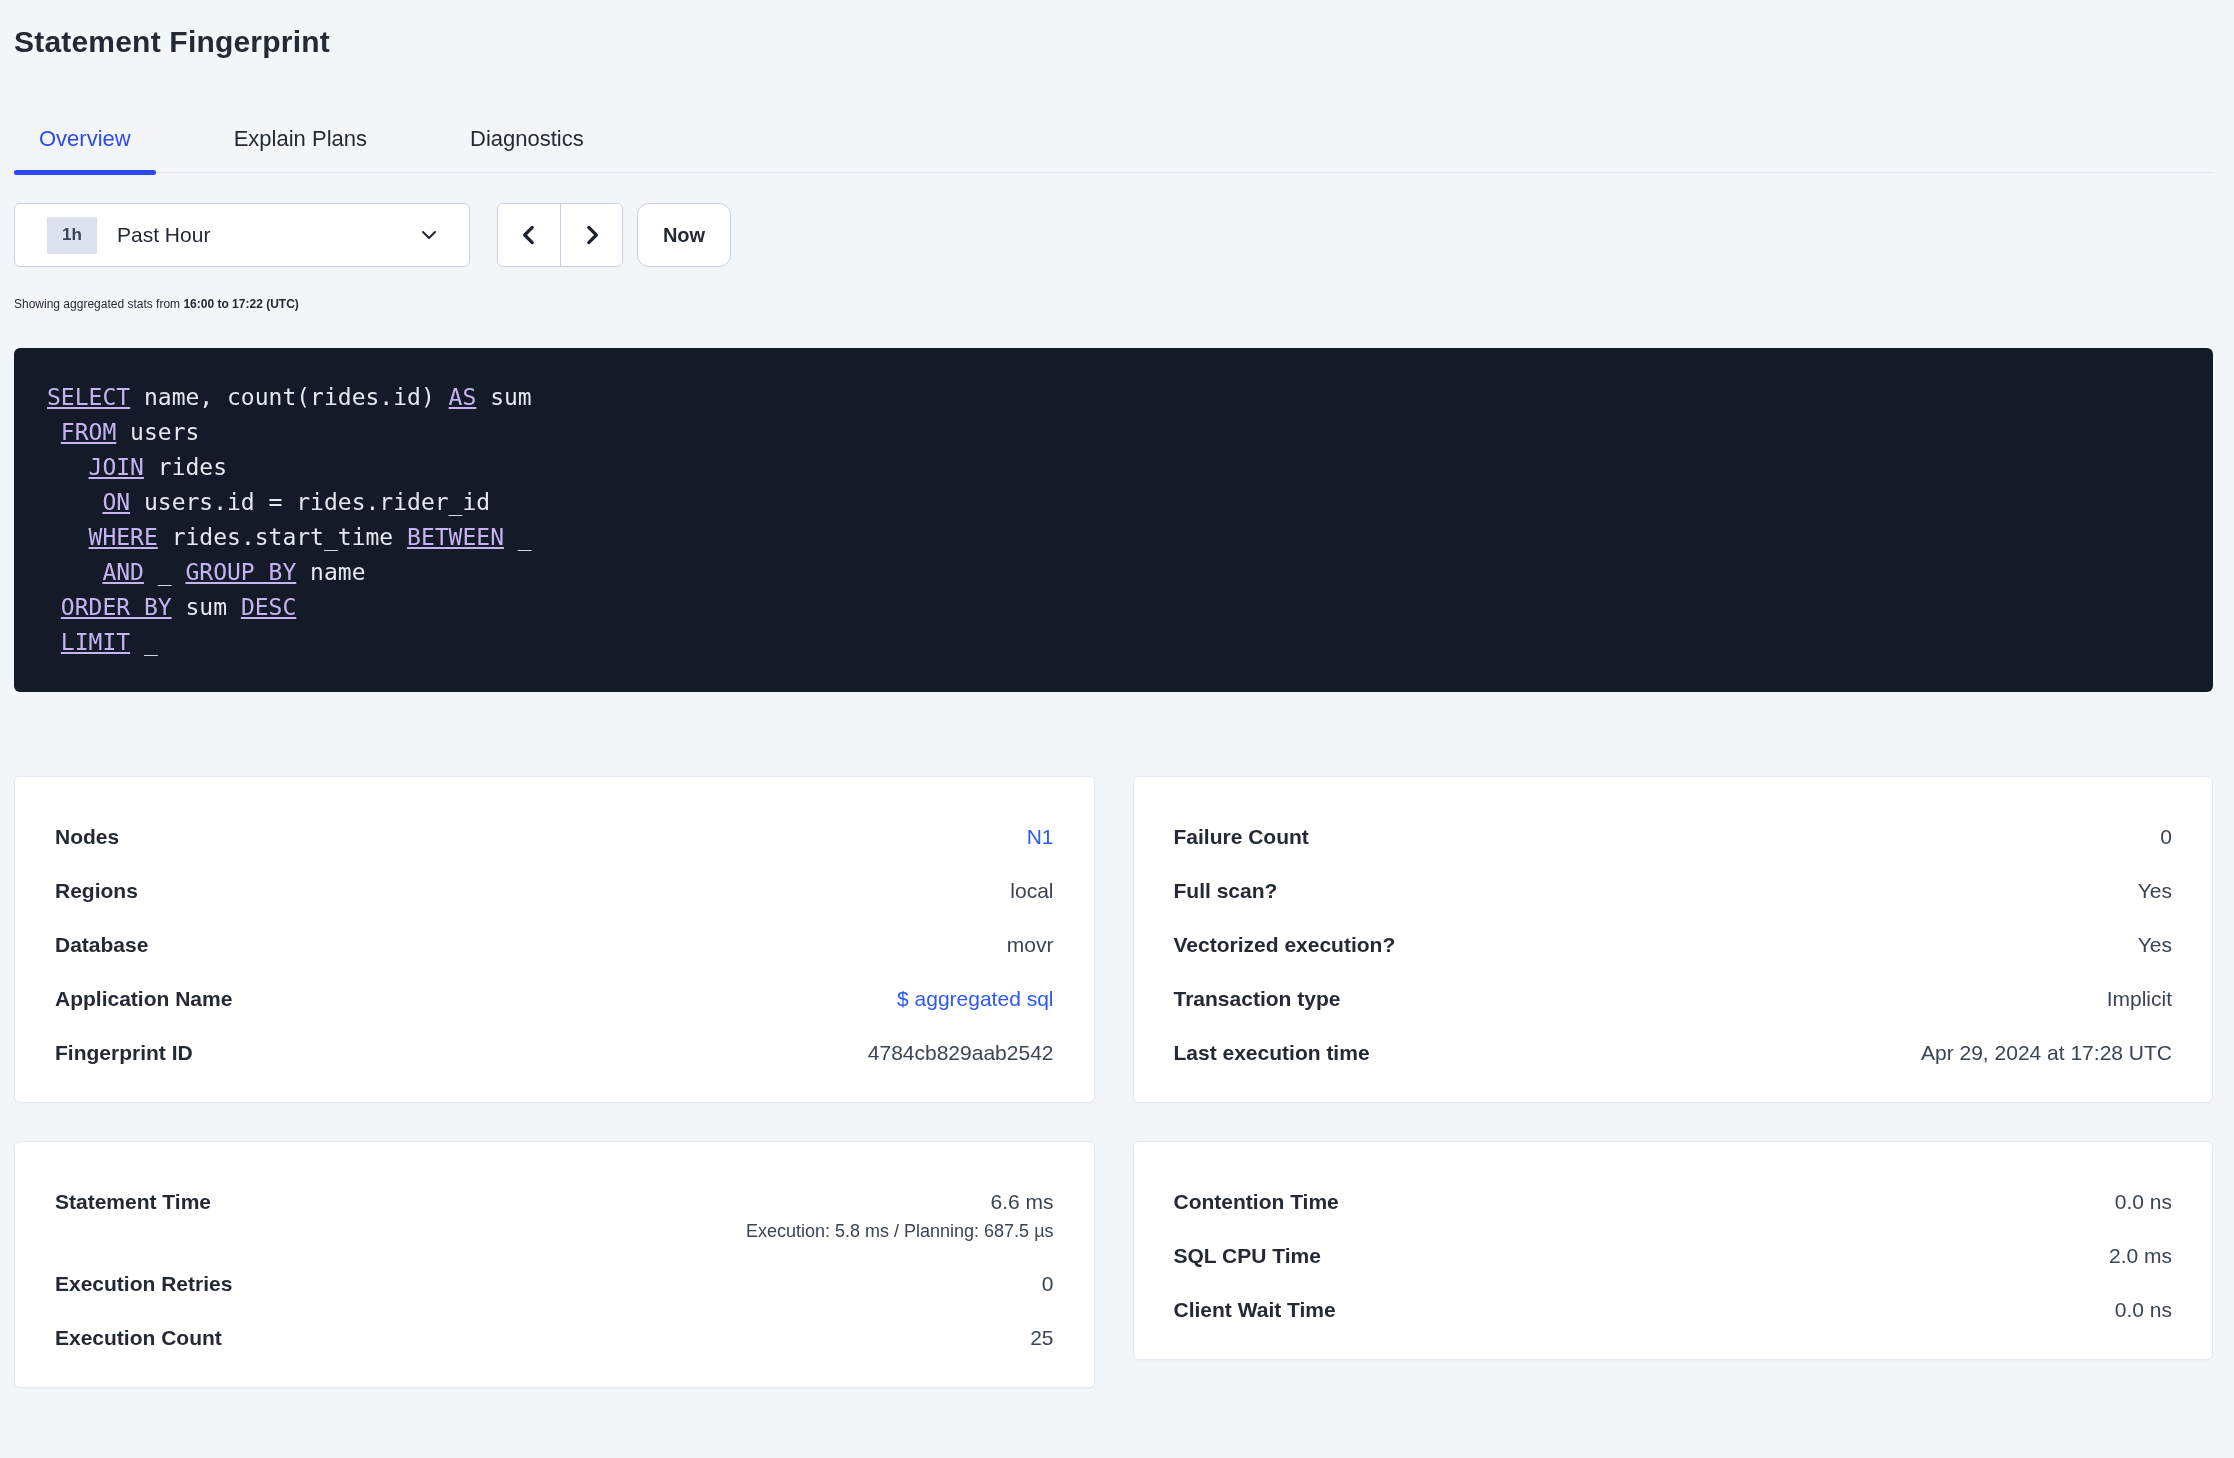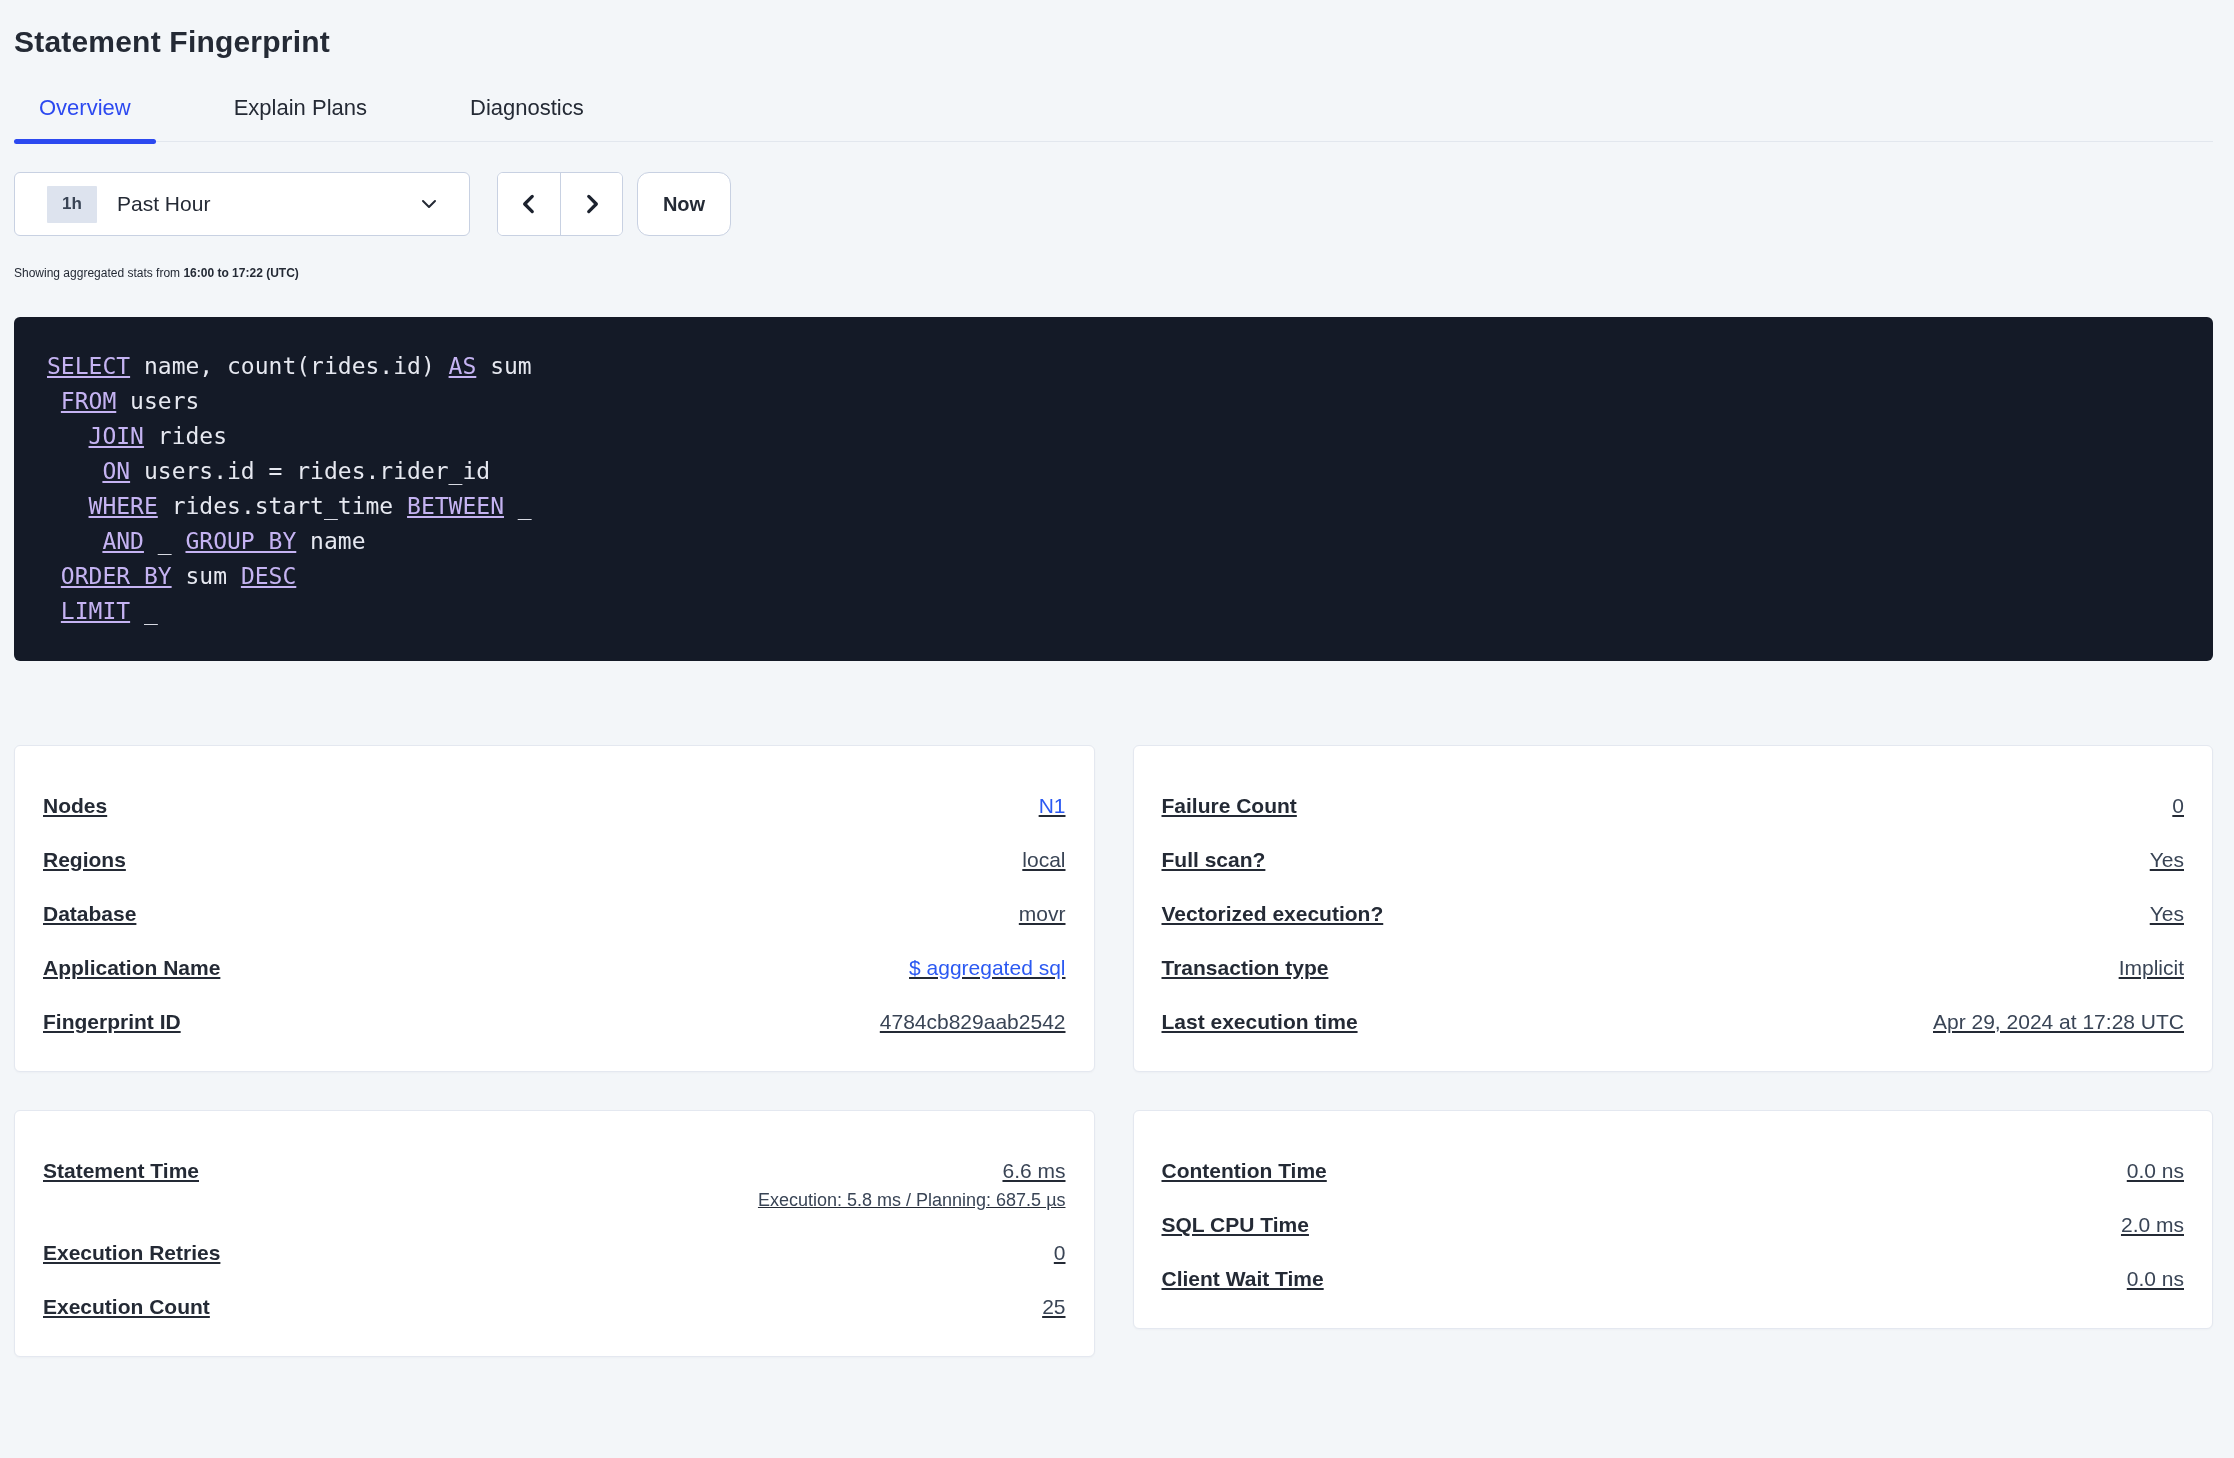--- a/index.html
+++ b/index.html
@@ -24,21 +24,21 @@
     background:var(--page-bg);
     font-family:"Liberation Sans",sans-serif;
     color:var(--heading);
   }
   .page{padding:24px 21px 0 14px;}
 
   
   .page-title{margin:0;font-size:30px;line-height:36px;font-weight:700;color:var(--heading);letter-spacing:.2px;}
 
   
-  .tab-bar{display:flex;margin-top:34px;border-bottom:1px solid var(--divider);}
+  .tab-bar{display:flex;margin-top:65px;border-bottom:1px solid var(--divider);}
   .tab{
     position:relative;padding:0 25px 20px;margin-right:53px;
     font-size:22px;line-height:27px;color:var(--heading);cursor:pointer;white-space:nowrap;
   }
   .tab.active{color:var(--accent-blue);}
   .tab.active::after{
     content:"";position:absolute;left:0;right:0;bottom:-3px;height:5px;
     background:var(--accent-blue);border-radius:3px;
   }
 
@@ -86,23 +86,22 @@
     font-size:23px;line-height:35px;color:var(--code-text);
     white-space:pre;
   }
   .sql-code .kw{color:var(--code-keyword);text-decoration:underline;}
 
   
   .cards-grid{display:grid;grid-template-columns:1fr 1fr;gap:38px;margin-top:84px;align-items:start;}
   .cards-grid + .cards-grid{margin-top:38px;}
   .card{
     background:var(--card-bg);border:1px solid var(--card-border);border-radius:6px;
-    padding:46px 28px 36px;min-height:120px;
+    padding:46px 40px 36px;min-height:120px;
     box-shadow:0 1px 2px rgba(36,42,53,.03);
-    text-decoration:underline;
   }
   .card-row{display:flex;justify-content:space-between;align-items:flex-start;margin-bottom:27px;}
   .card-row:last-child{margin-bottom:0;}
   .row-label{font-size:21px;line-height:27px;font-weight:700;color:var(--heading);}
   .row-value-wrap{display:flex;flex-direction:column;align-items:flex-end;text-align:right;}
   .row-value{font-size:21px;line-height:27px;color:var(--body-text);}
   .row-value.link{color:var(--link-blue);cursor:pointer;}
   .row-subvalue{margin-top:4px;font-size:18px;line-height:24px;color:var(--body-text);}
 </style>
 </head>

